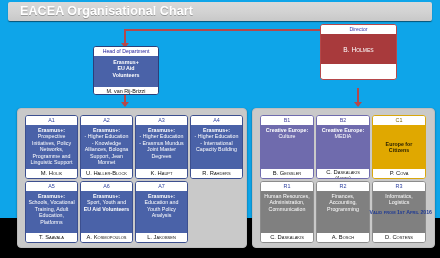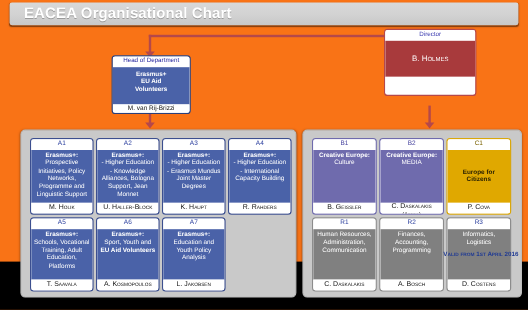--- a/index.html
+++ b/index.html
@@ -1,21 +1,21 @@
 <!DOCTYPE html>
 <html><head>
 <meta charset="utf-8">
 <style>
   html,body{margin:0;padding:0;background:#000;}
   body{
     width:440px;height:258px;overflow:hidden;
     font-family:"Liberation Sans","DejaVu Sans",sans-serif;
     position:relative;
   }
-  .canvas{position:absolute;left:0;top:0;width:440px;height:218px;background:#f97316;}
+  .canvas{position:absolute;left:0;top:0;width:440px;height:218px;background:#0ea5e9;}
 
   
   .titlebar{
     position:absolute;left:8px;top:2px;width:424px;height:19px;
     background:linear-gradient(to bottom,#d9d9d9 0%,#d2d2d2 55%,#c8c8c8 100%);
     border-radius:2px;
     box-shadow:0 1px 1px rgba(0,0,0,.5);
   }
   .titlebar .txt{
     position:absolute;left:12px;top:2px;

